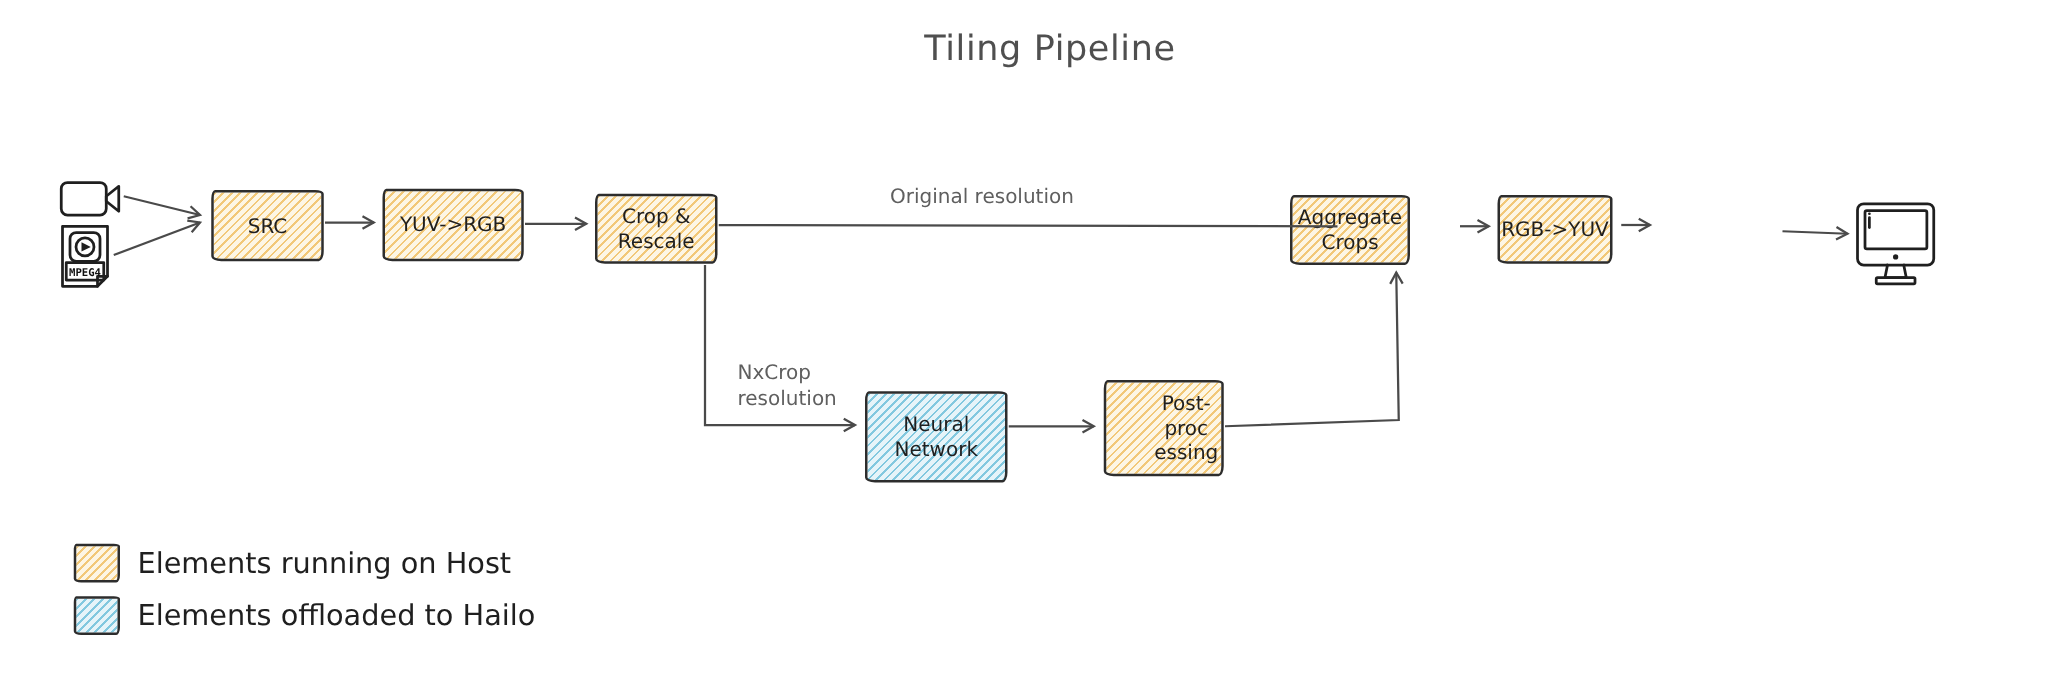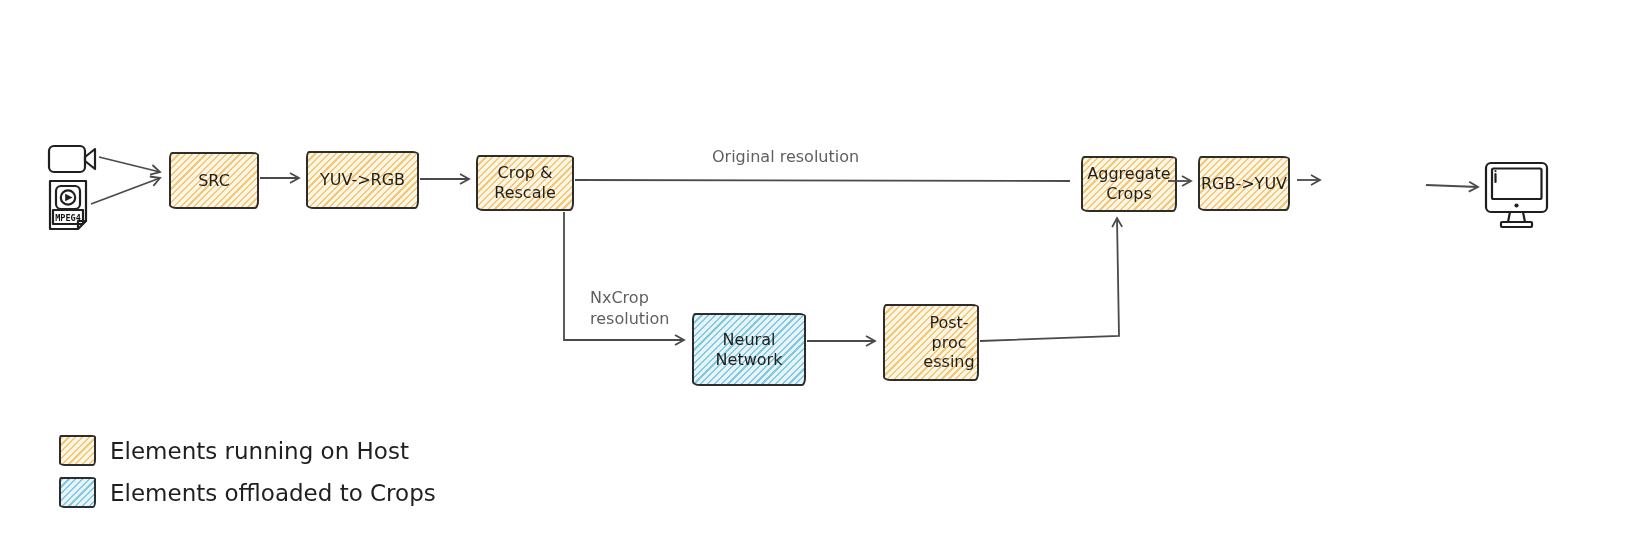--- a/index.html
+++ b/index.html
@@ -55,30 +55,31 @@
     border-radius:2px 5px 3px 6px / 5px 2px 6px 3px;
     margin-right:14px;flex:0 0 auto;
   }
   .legend-label{font-size:23px;color:var(--text,#1f1f1f);white-space:nowrap;}
 </style>
 </head>
 <body>
 
 <div class="canvas">
 
+  <div class="title">Tiling Pipeline</div>
 
   <div class="node host-fill" style="left:169px;top:152px;width:90px;height:57px;">SRC</div>
   <div class="node host-fill" style="left:306px;top:151px;width:113px;height:58px;text-align:center;">YUV-&gt;RGB</div>
   <div class="node host-fill" style="left:476px;top:155px;width:98px;height:56px;">Crop &amp;
 Rescale</div>
   <div class="node hailo-fill" style="left:692px;top:297px;width:114px;height:73px;margin-top:16px;">Neural
 Network</div>
   <div class="node host-fill" style="left:883px;top:304px;width:96px;height:77px;padding-left:36px;">Post-proc
 essing</div>
-  <div class="node host-fill" style="left:1081px;top:156px;width:96px;height:56px;">Aggregate
+  <div class="node host-fill" style="left:1032px;top:156px;width:96px;height:56px;">Aggregate
 Crops</div>
   <div class="node host-fill" style="left:1198px;top:156px;width:92px;height:55px;">RGB-&gt;YUV</div>
 
   <div class="edge-label" style="left:712px;top:147px;white-space:nowrap;">Original resolution</div>
   <div class="edge-label" style="left:590px;top:288px;">NxCrop
 resolution</div>
 
   <svg class="wires" width="1642" height="544" viewBox="0 0 1642 544">
     <defs>
       <marker id="ah" markerUnits="userSpaceOnUse" markerWidth="15" markerHeight="15" refX="11" refY="7" orient="auto">
@@ -133,17 +134,17 @@
     </g>
   </svg>
 
   <div class="legend">
     <div class="legend-row r0">
       <div class="swatch host-fill"></div>
       <div class="legend-label">Elements running on Host</div>
     </div>
     <div class="legend-row r1">
       <div class="swatch hailo-fill"></div>
-      <div class="legend-label">Elements offloaded to Crops</div>
+      <div class="legend-label">Elements offloaded to Hailo</div>
     </div>
   </div>
 
 </div>
 
 </body></html>

